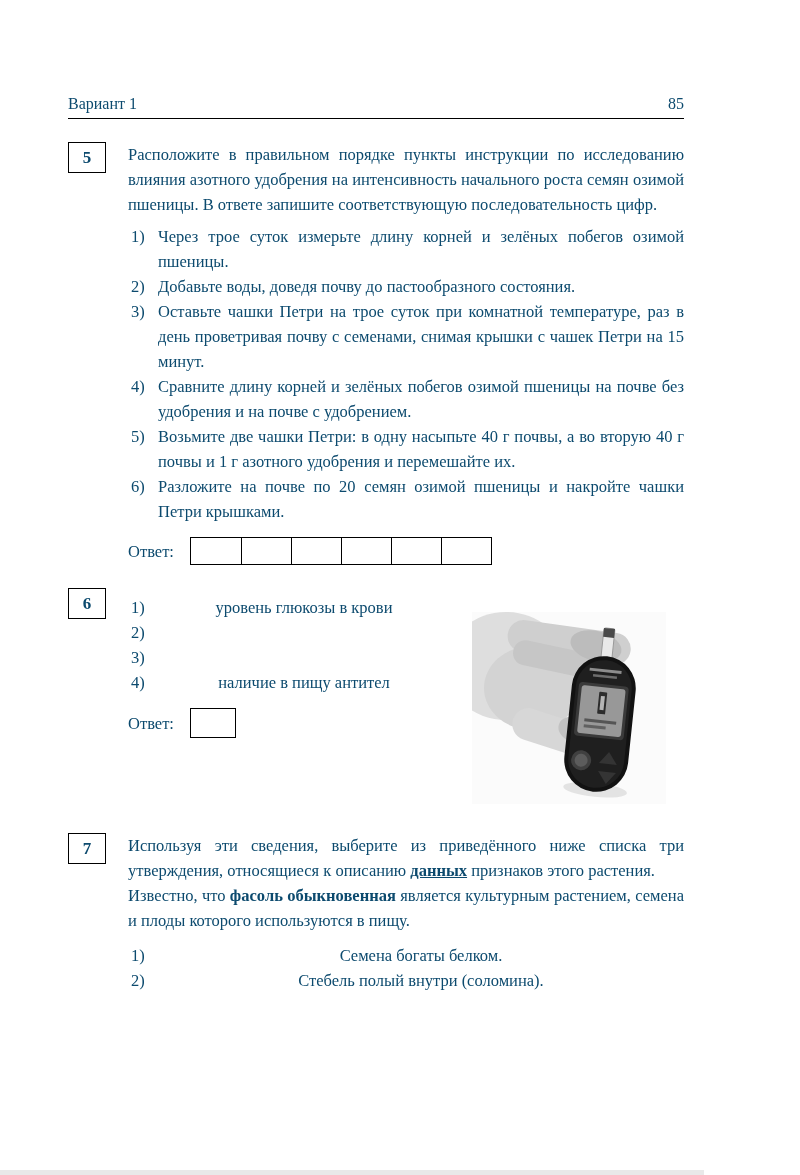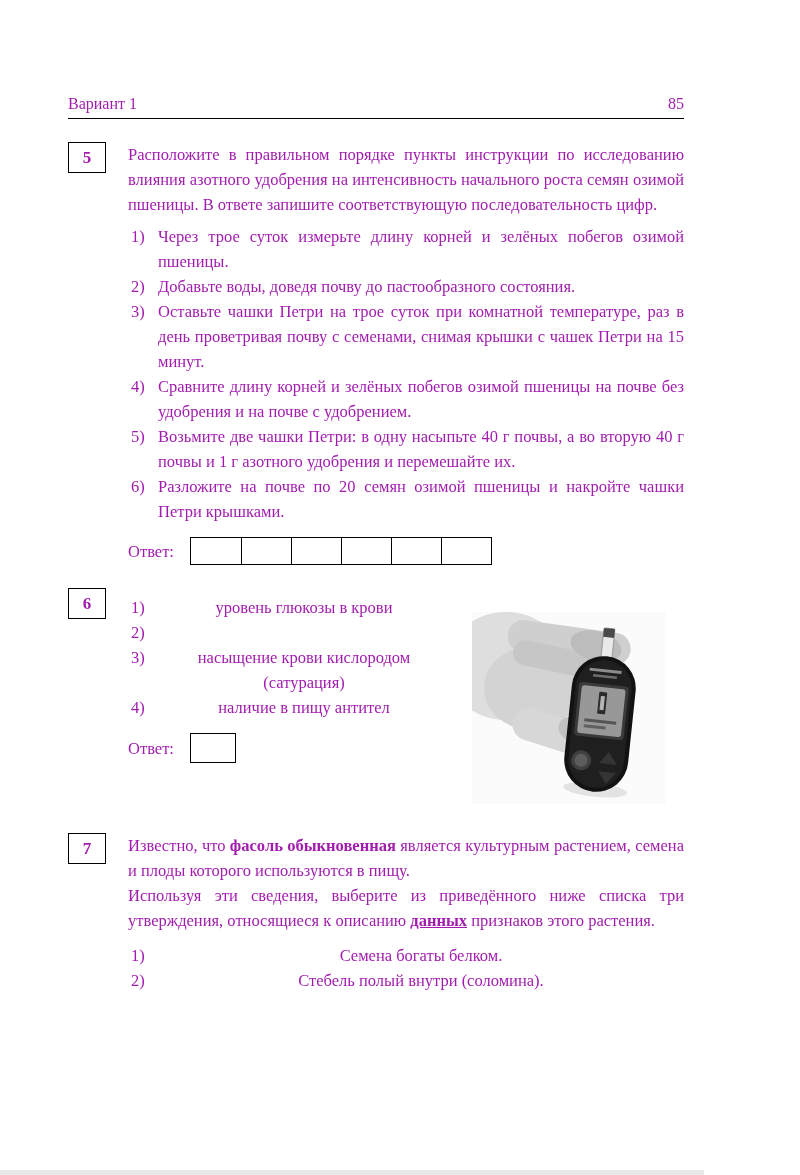--- a/index.html
+++ b/index.html
@@ -1,19 +1,19 @@
 <!DOCTYPE html>
 <html><head>
 <meta charset="utf-8">
 <style>
   * { margin:0; padding:0; box-sizing:border-box; }
   html,body { background:#ffffff; }
   .page {
     position:relative; width:704px; height:1175px; background:#fff;
-    font-family:"Liberation Serif", serif; color:#a21caf;
+    font-family:"Liberation Serif", serif; color:#0c4a6e;
     font-size:16.5px; line-height:25px; overflow:hidden;
   }
   .content { position:absolute; left:68px; top:0; width:616px; }
   .pg-header { display:flex; justify-content:space-between; padding-top:94px; font-size:16px; line-height:20px; }
   .rule { border-bottom:1.3px solid #000; margin-top:4px; }
   section.question { display:flex; margin-top:23px; }
   .qnum {
     width:38px; height:31px; border:1.7px solid #000; flex-shrink:0;
     font-weight:bold; font-size:17px; display:flex; align-items:center; justify-content:center;
   }
@@ -136,39 +136,38 @@
         <ol class="items items-left">
           <li class="item">
             <span class="num">1)</span>
             <span class="txt">уровень глюкозы в крови</span>
           </li>
           <li class="item">
             <span class="num">2)</span>
           </li>
           <li class="item">
             <span class="num">3)</span>
-            <span class="txt">насыщение крови кислородом (сатурация)</span>
           </li>
           <li class="item">
             <span class="num">4)</span>
             <span class="txt">наличие в пищу антител</span>
           </li>
         </ol>
         <div class="answer-row">
           <span class="answer-label">Ответ:</span>
           <span class="answer-single"></span>
         </div>
       </div>
     </section>
 
     <section class="question q7">
       <div class="qnum">7</div>
       <div class="qbody">
+        <p><span>Используя эти сведения, выберите из приведённого ниже списка три утверждения, относящиеся к описанию </span><span class="bu">данных</span><span> признаков этого растения.</span></p>
         <p><span>Известно, что </span><span class="b">фасоль обыкновенная</span><span> является культурным растением, семена и плоды которого используются в пищу.</span></p>
-        <p><span>Используя эти сведения, выберите из приведённого ниже списка три утверждения, относящиеся к описанию </span><span class="bu">данных</span><span> признаков этого растения.</span></p>
         <ol class="items items-left">
           <li class="item">
             <span class="num">1)</span>
             <span class="txt">Семена богаты белком.</span>
           </li>
           <li class="item">
             <span class="num">2)</span>
             <span class="txt">Стебель полый внутри (соломина).</span>
           </li>
         </ol>

